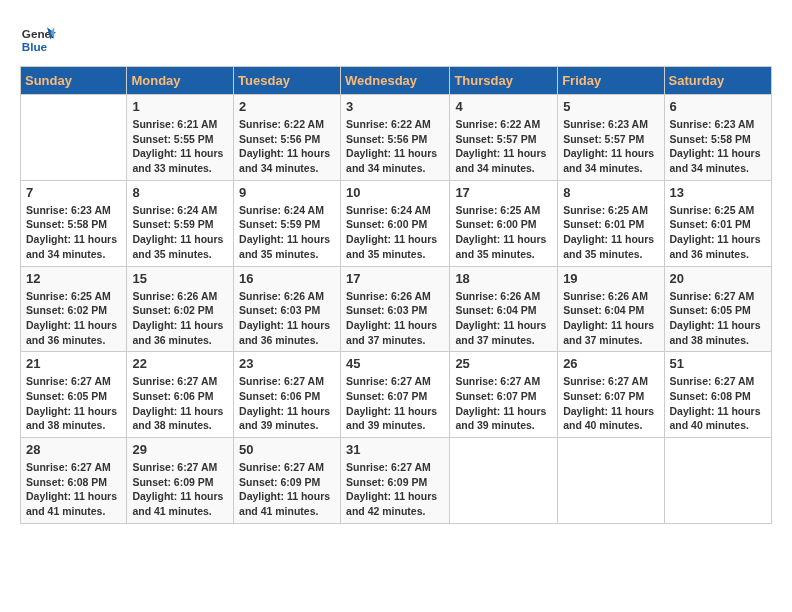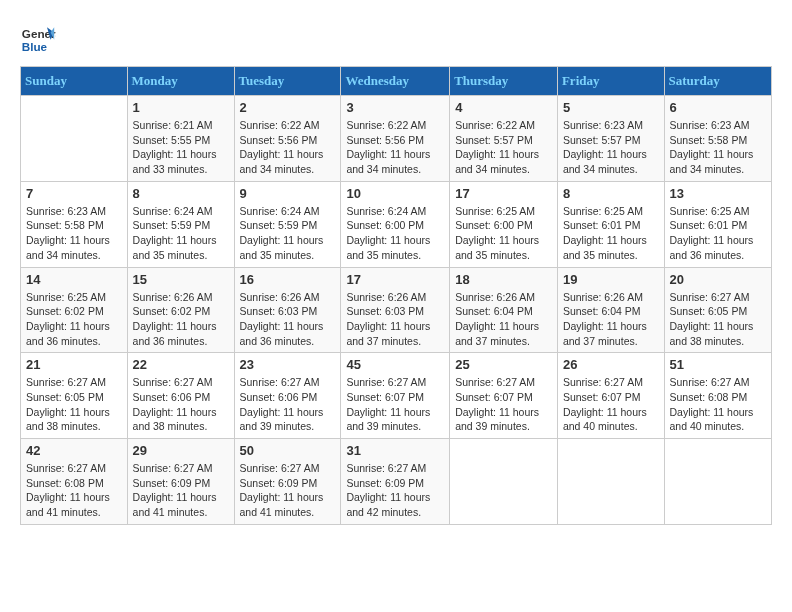--- a/index.html
+++ b/index.html
@@ -43,27 +43,26 @@
       font-size: 14px;
       color: #555;
     }
     table {
       width: 100%;
       border-collapse: collapse;
       font-size: 11px;
     }
     thead tr th {
       background-color: #1a5fa8;
-      color: #7dd3fc;
+      color: #fdba74;
       padding: 6px 4px;
       text-align: left;
       font-size: 13px;
       font-weight: bold;
       border: 1px solid #ccc;
-      font-family: Liberation Serif, serif;
     }
     tbody tr td {
       border: 1px solid #ccc;
       padding: 4px 5px;
       vertical-align: top;
       height: 80px;
       width: 113px;
       background: #fff;
     }
     tbody tr:nth-child(odd) td {
@@ -73,20 +72,21 @@
       font-size: 13px;
       font-weight: bold;
       color: #333;
       display: block;
       margin-bottom: 3px;
     }
     .day-info {
       color: #333;
       line-height: 1.4;
       font-size: 10.5px;
+      font-weight: bold;
     }
     .empty-cell {
       background: #fff !important;
     }
   </style>
 </head>
 <body>
 
 <div class="header">
   <div class="logo">
@@ -211,21 +211,21 @@
         <td>
           <span class="day-num">13</span>
           <div class="day-info" style="white-space: pre-line;">Sunrise: 6:25 AM
 Sunset: 6:01 PM
 Daylight: 11 hours
 and 36 minutes.</div>
         </td>
       </tr>
       <tr>
         <td>
-          <span class="day-num">14</span>
+          <span class="day-num">12</span>
           <div class="day-info" style="white-space: pre-line;">Sunrise: 6:25 AM
 Sunset: 6:02 PM
 Daylight: 11 hours
 and 36 minutes.</div>
         </td>
         <td>
           <span class="day-num">15</span>
           <div class="day-info" style="white-space: pre-line;">Sunrise: 6:26 AM
 Sunset: 6:02 PM
 Daylight: 11 hours
@@ -313,21 +313,21 @@
         <td>
           <span class="day-num">51</span>
           <div class="day-info" style="white-space: pre-line;">Sunrise: 6:27 AM
 Sunset: 6:08 PM
 Daylight: 11 hours
 and 40 minutes.</div>
         </td>
       </tr>
       <tr>
         <td>
-          <span class="day-num">42</span>
+          <span class="day-num">28</span>
           <div class="day-info" style="white-space: pre-line;">Sunrise: 6:27 AM
 Sunset: 6:08 PM
 Daylight: 11 hours
 and 41 minutes.</div>
         </td>
         <td>
           <span class="day-num">29</span>
           <div class="day-info" style="white-space: pre-line;">Sunrise: 6:27 AM
 Sunset: 6:09 PM
 Daylight: 11 hours

